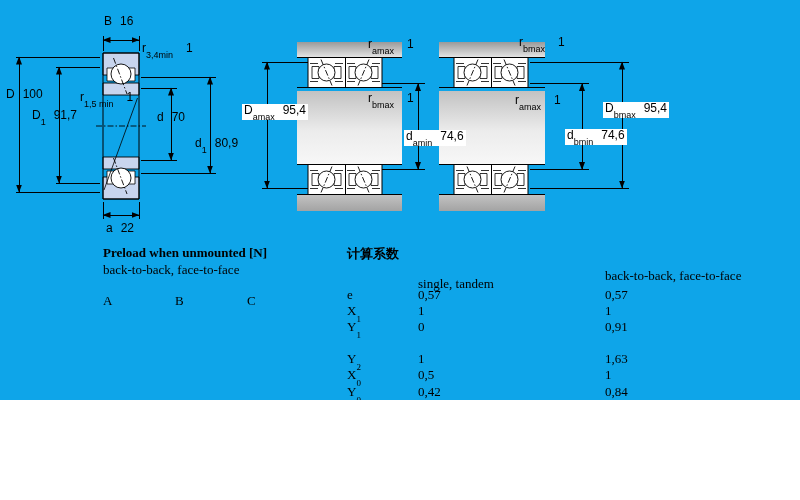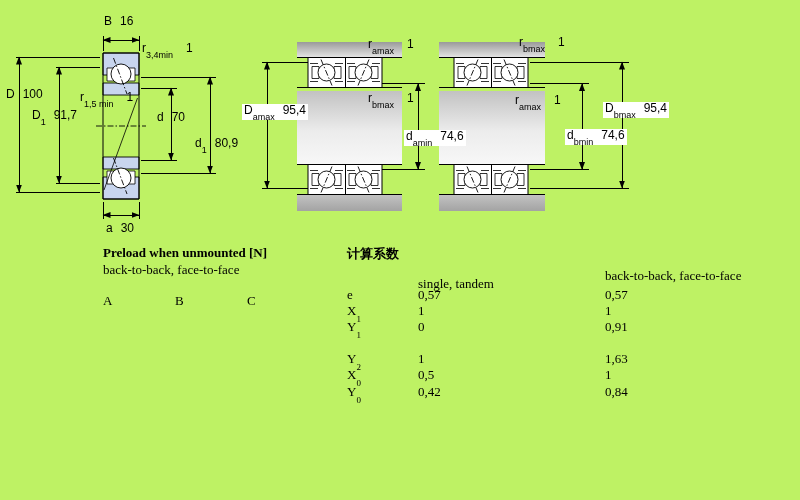--- a/index.html
+++ b/index.html
@@ -1,16 +1,16 @@
 <!DOCTYPE html>
 <html><head>
 <meta charset="utf-8">
 <style>
   html,body{margin:0;padding:0;background:#fff;}
-  #stage{position:relative;width:800px;height:500px;background:#bef264;overflow:hidden;
+  #stage{position:relative;width:800px;height:400px;background:#0ea5e9;overflow:hidden;
          font-family:"Liberation Sans",sans-serif;color:#000;}
   #linework{position:absolute;left:0;top:0;}
   .lbl{position:absolute;font:12px "Liberation Sans",sans-serif;white-space:nowrap;line-height:1.1;}
   .lbl sub{font-size:9px;position:relative;top:3px;left:0;}
   .lbl .v{margin-left:8px;}
   .lbl .v2{margin-left:13px;}
   .whitebg{background:#fff;padding:0 2px;}
   .ser{position:absolute;font:13px "Liberation Serif","DejaVu Serif",serif;white-space:nowrap;line-height:1.15;}
   .ser sub{font-size:9px;position:relative;top:3px;}
   .bold{font-weight:bold;}
@@ -182,21 +182,21 @@
     </g>
   </svg>
 
   <div class="lbl" style="left:104px;top:15px;"><span>B</span><sub></sub><span class="v">16</span></div>
   <div class="lbl" style="left:142px;top:42px;"><span>r</span><sub>3,4min</sub><span class="v2">1</span></div>
   <div class="lbl" style="left:6px;top:88px;"><span>D</span><sub></sub><span class="v">100</span></div>
   <div class="lbl" style="left:32px;top:109px;"><span>D</span><sub>1</sub><span class="v">91,7</span></div>
   <div class="lbl" style="left:80px;top:91px;"><span>r</span><sub>1,5 min</sub><span class="v2">1</span></div>
   <div class="lbl" style="left:157px;top:111px;"><span>d</span><sub></sub><span class="v">70</span></div>
   <div class="lbl" style="left:195px;top:137px;"><span>d</span><sub>1</sub><span class="v">80,9</span></div>
-  <div class="lbl" style="left:106px;top:222px;"><span>a</span><sub></sub><span class="v">30</span></div>
+  <div class="lbl" style="left:106px;top:222px;"><span>a</span><sub></sub><span class="v">22</span></div>
 
   <div class="lbl" style="left:368px;top:38px;"><span>r</span><sub>amax</sub><span class="v2">1</span></div>
   <div class="lbl" style="left:368px;top:92px;"><span>r</span><sub>bmax</sub><span class="v2">1</span></div>
   <div class="lbl whitebg" style="left:242px;top:104px;"><span>D</span><sub>amax</sub><span class="v">95,4</span></div>
   <div class="lbl whitebg" style="left:404px;top:130px;"><span>d</span><sub>amin</sub><span class="v">74,6</span></div>
 
   <div class="lbl" style="left:519px;top:36px;"><span>r</span><sub>bmax</sub><span class="v2">1</span></div>
   <div class="lbl" style="left:515px;top:94px;"><span>r</span><sub>amax</sub><span class="v2">1</span></div>
   <div class="lbl whitebg" style="left:603px;top:102px;"><span>D</span><sub>bmax</sub><span class="v">95,4</span></div>
   <div class="lbl whitebg" style="left:565px;top:129px;"><span>d</span><sub>bmin</sub><span class="v">74,6</span></div>

